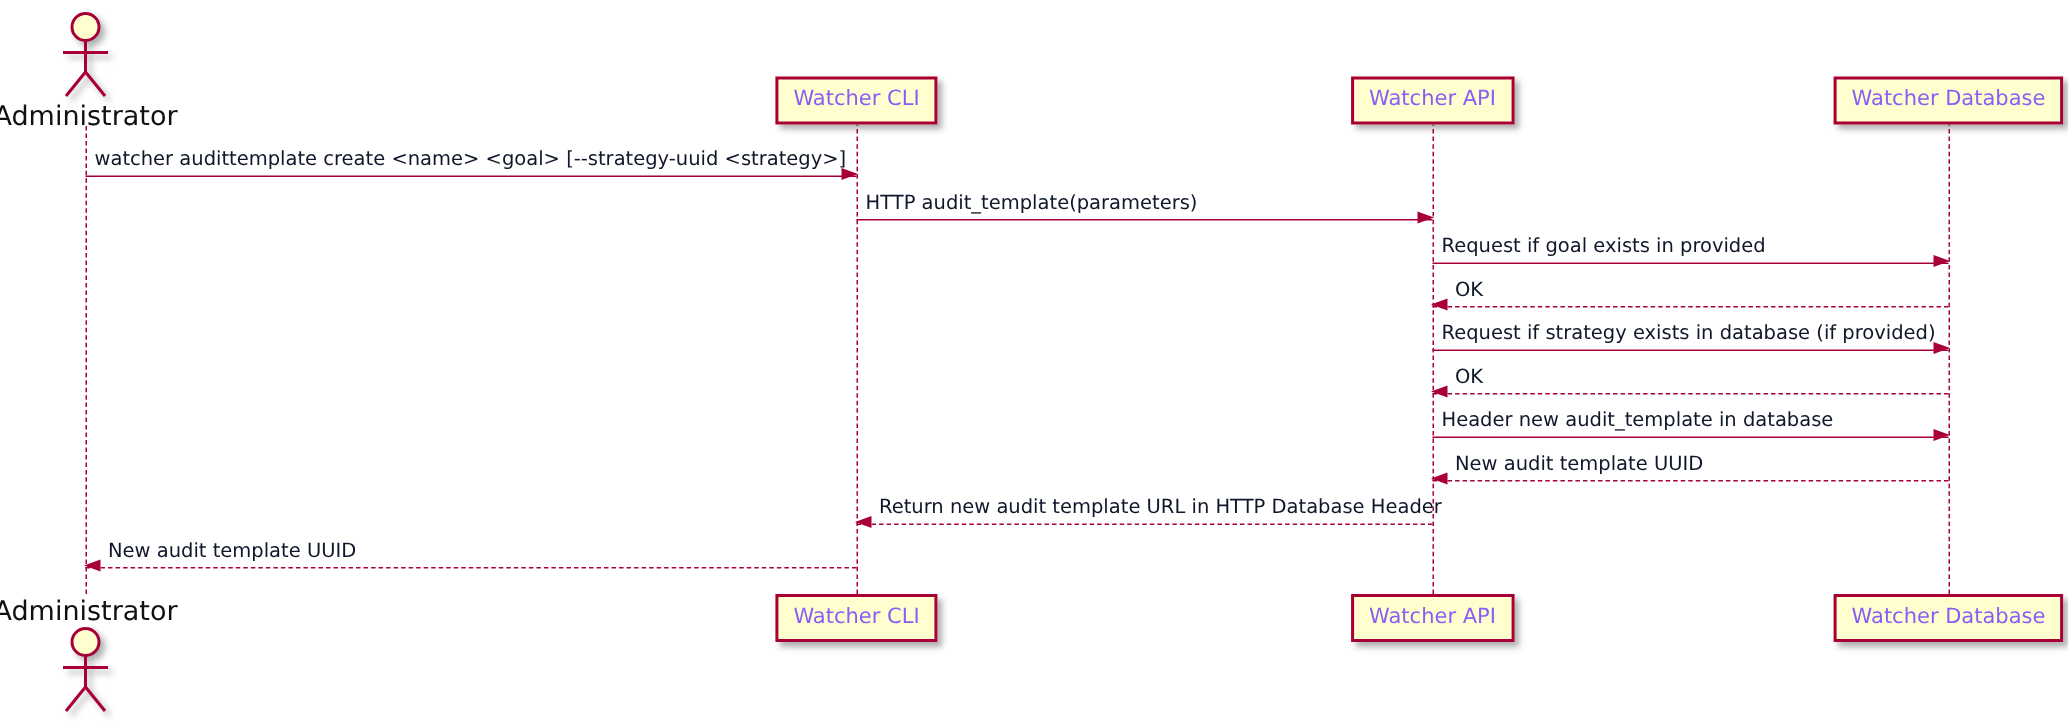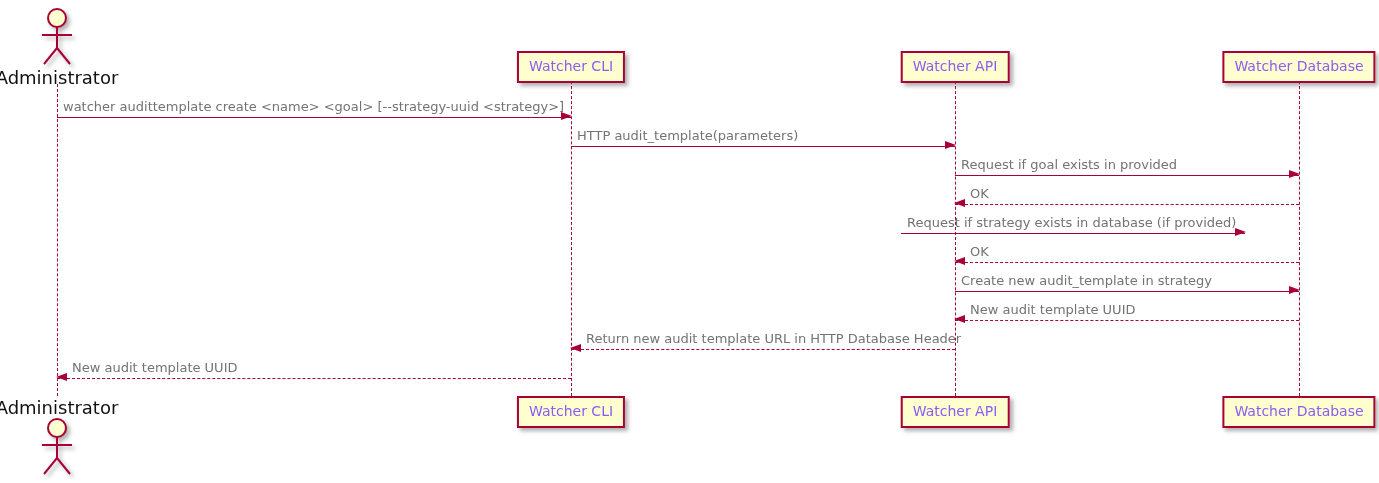--- a/index.html
+++ b/index.html
@@ -67,21 +67,21 @@
   }
   .msg.left::after {
     left: -1px;
     top: -6px;
     border-right: 11px solid #A80036;
   }
   .msg-label {
     position: absolute;
     bottom: 4px;
     font-size: 13px;
-    color: #737373;
+    color: #0f172a;
     white-space: nowrap;
     line-height: 15px;
   }
   .msg.right .msg-label { left: 6px; }
   .msg.left  .msg-label { left: 15px; margin-top: 20px; }
 </style>
 </head>
 <body>
 
 <div class="canvas">
@@ -109,28 +109,28 @@
   </div>
   <div class="msg solid right" style="left:571px; top:146px; width:384px;">
     <span class="msg-label">HTTP audit_template(parameters)</span>
   </div>
   <div class="msg solid right" style="left:955px; top:175px; width:344px;">
     <span class="msg-label">Request if goal exists in provided</span>
   </div>
   <div class="msg dashed left" style="left:955px; top:204px; width:344px;">
     <span class="msg-label">OK</span>
   </div>
-  <div class="msg solid right" style="left:901px; top:233px; width:344px;">
+  <div class="msg solid right" style="left:955px; top:233px; width:344px;">
     <span class="msg-label">Request if strategy exists in database (if provided)</span>
   </div>
   <div class="msg dashed left" style="left:955px; top:262px; width:344px;">
     <span class="msg-label">OK</span>
   </div>
   <div class="msg solid right" style="left:955px; top:291px; width:344px;">
-    <span class="msg-label">Create new audit_template in strategy</span>
+    <span class="msg-label">Header new audit_template in database</span>
   </div>
   <div class="msg dashed left" style="left:955px; top:320px; width:344px;">
     <span class="msg-label">New audit template UUID</span>
   </div>
   <div class="msg dashed left" style="left:571px; top:349px; width:384px;">
     <span class="msg-label">Return new audit template URL in HTTP Database Header</span>
   </div>
   <div class="msg dashed left" style="left:57px;  top:378px; width:514px;">
     <span class="msg-label">New audit template UUID</span>
   </div>

